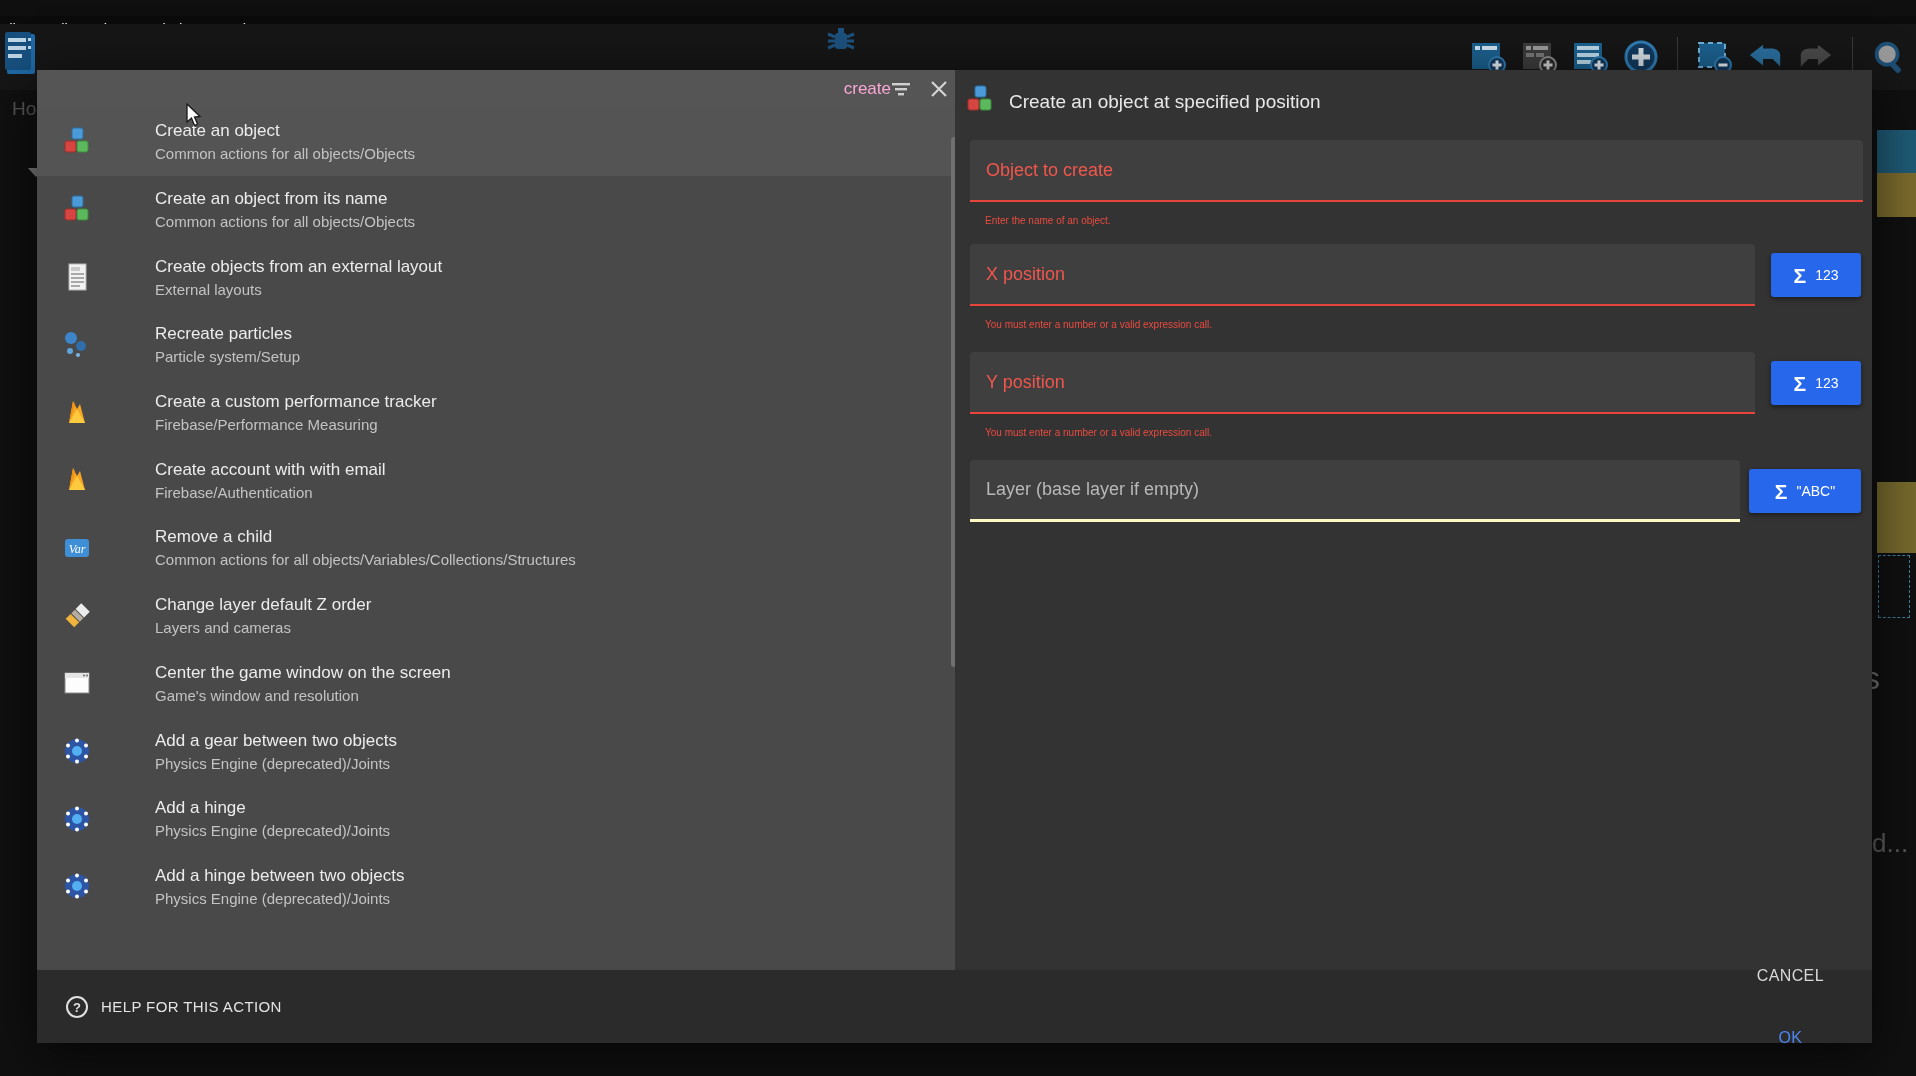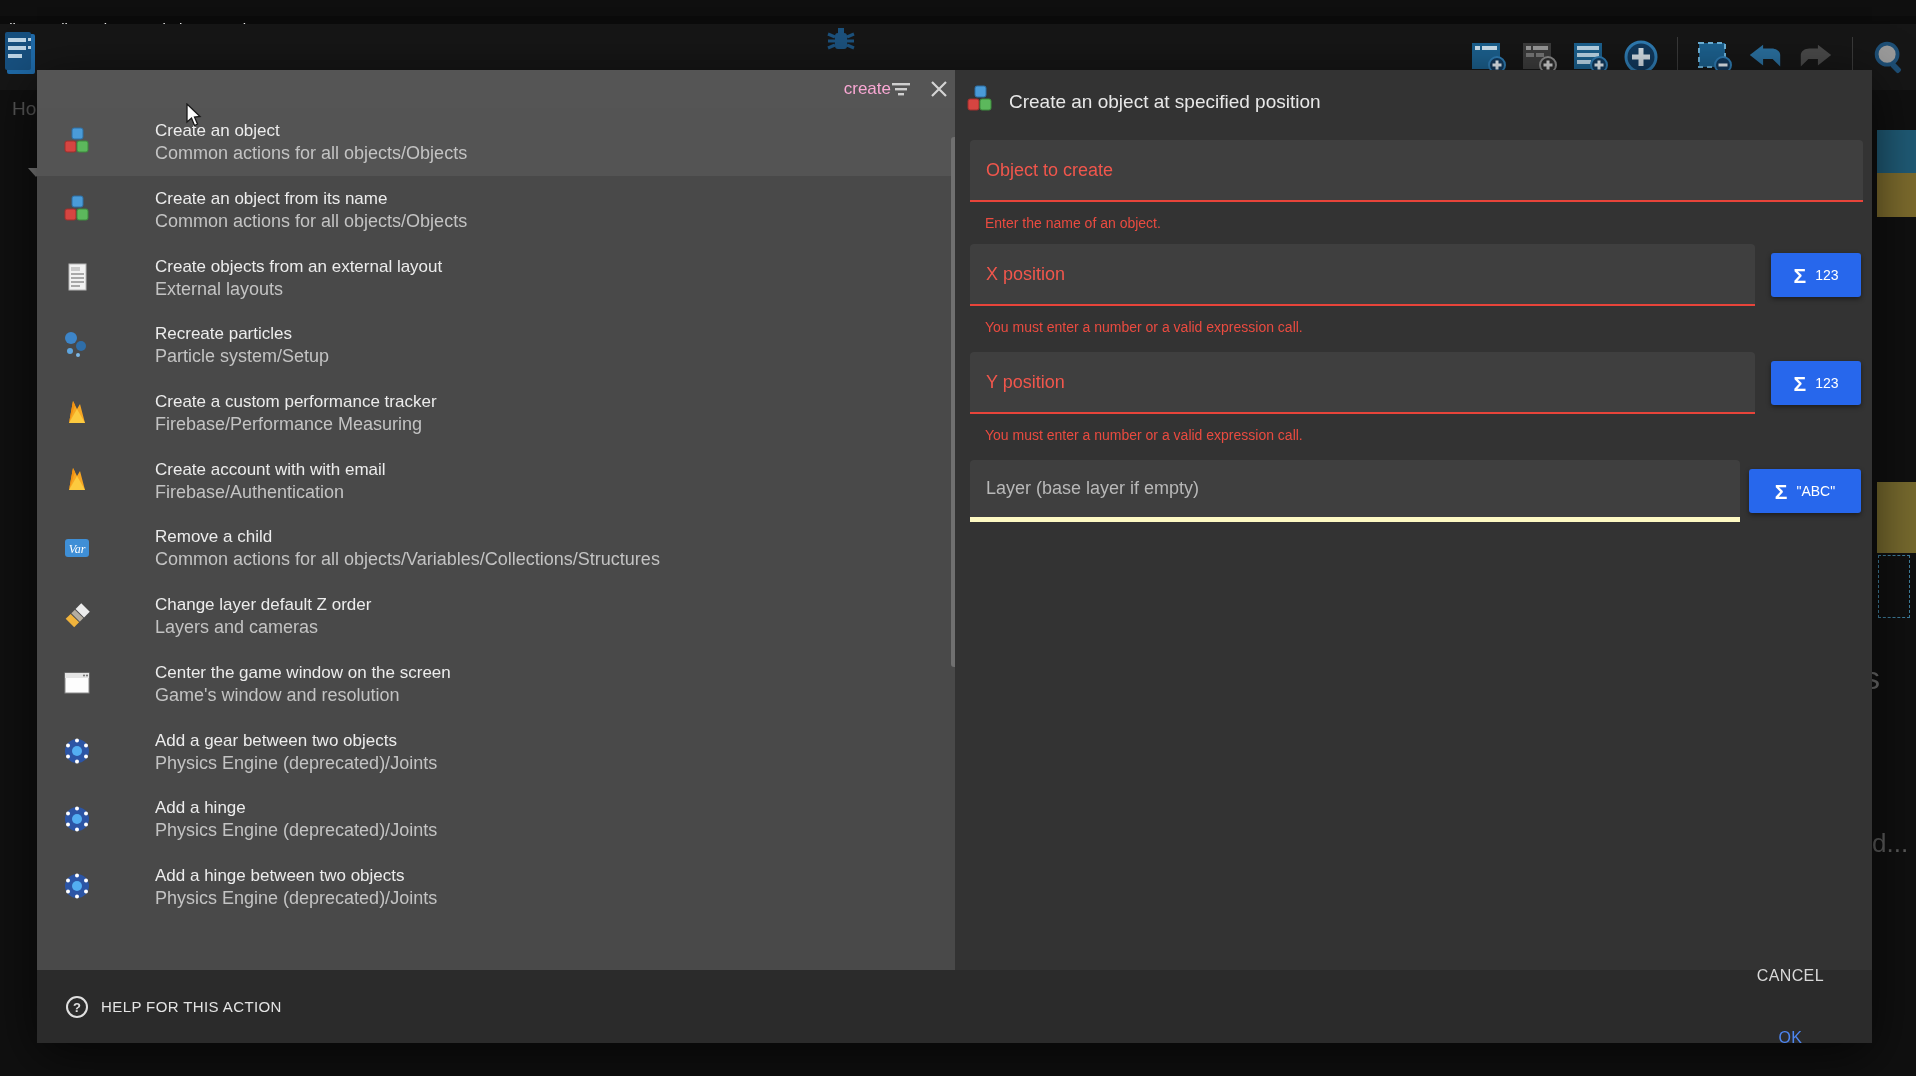--- a/index.html
+++ b/index.html
@@ -39,34 +39,34 @@
              display:flex;align-items:center;box-sizing:border-box;padding:0 6px 0 14px;}
   #search-value{flex:1;color:#f9a8d4;font-size:17px;text-align:right;}
   #filter-btn{background:none;border:none;padding:0;width:20px;height:20px;margin-right:18px;}
   #close-btn{background:none;border:none;padding:0;width:20px;height:20px;}
   #action-list{position:absolute;left:0;top:38px;width:918px;height:862px;}
   .action-item{height:67.7px;display:flex;align-items:center;padding-left:25px;box-sizing:border-box;cursor:pointer;gap:40px;}
   .action-item.selected{background:#545454;}
   .ai-icon{width:30px;height:30px;flex:0 0 30px;display:flex;align-items:center;justify-content:center;}
   .ai-text{margin-left:23px;display:flex;flex-direction:column;gap:5px;}
   .ai-title{color:#ececec;font-size:17px;line-height:19px;}
-  .ai-sub{color:#c3c3c3;font-size:18px;line-height:17px;}
+  .ai-sub{color:#c3c3c3;font-size:15px;line-height:17px;}
   #list-scrollbar{position:absolute;left:914px;top:67px;width:6px;height:530px;background:#707070;border-radius:3px;}
   
   #detail-panel{position:absolute;left:918px;top:0;width:917px;height:900px;background:#333333;overflow:hidden;}
   #detail-header{position:absolute;left:10px;top:15px;display:flex;align-items:center;gap:14px;}
   #detail-title{color:#e8e8e8;font-size:19px;}
   .field{position:absolute;left:15px;height:62px;background:#3f3f3f;border-radius:4px 4px 0 0;
          display:flex;align-items:center;padding-left:16px;box-sizing:border-box;cursor:text;}
   .field.error{border-bottom:2px solid #e8443a;}
-  .field.default{border-bottom:5px solid #fef9c3;}
+  .field.default{border-bottom:3px solid #fef9c3;}
   .field .flabel{font-size:18px;}
   .field.error .flabel{color:#f1564c;}
   .field.default .flabel{color:#b8b8b8;}
-  .fhelper{position:absolute;left:30px;color:#ea4b40;font-size:14px;}
+  .fhelper{position:absolute;left:30px;color:#ea4b40;font-size:10px;}
   .expr-btn{position:absolute;right:11px;height:44px;background:#2767ec;border:none;border-radius:3px;
             display:flex;align-items:center;justify-content:center;gap:9px;color:#fff;
             box-shadow:0 2px 5px rgba(0,0,0,.45);cursor:pointer;}
   .expr-btn .sigma{font-size:21px;font-weight:bold;line-height:1;}
   .expr-btn .blabel{font-size:14px;}
   
   #dialog-footer{position:absolute;left:0;top:900px;width:1835px;height:73px;background:#2b2b2b;
                  display:flex;align-items:center;justify-content:space-between;
                  padding:0 42px 0 28px;box-sizing:border-box;}
   #help-btn{background:none;border:none;display:flex;align-items:center;gap:12px;padding:0;cursor:pointer;}

